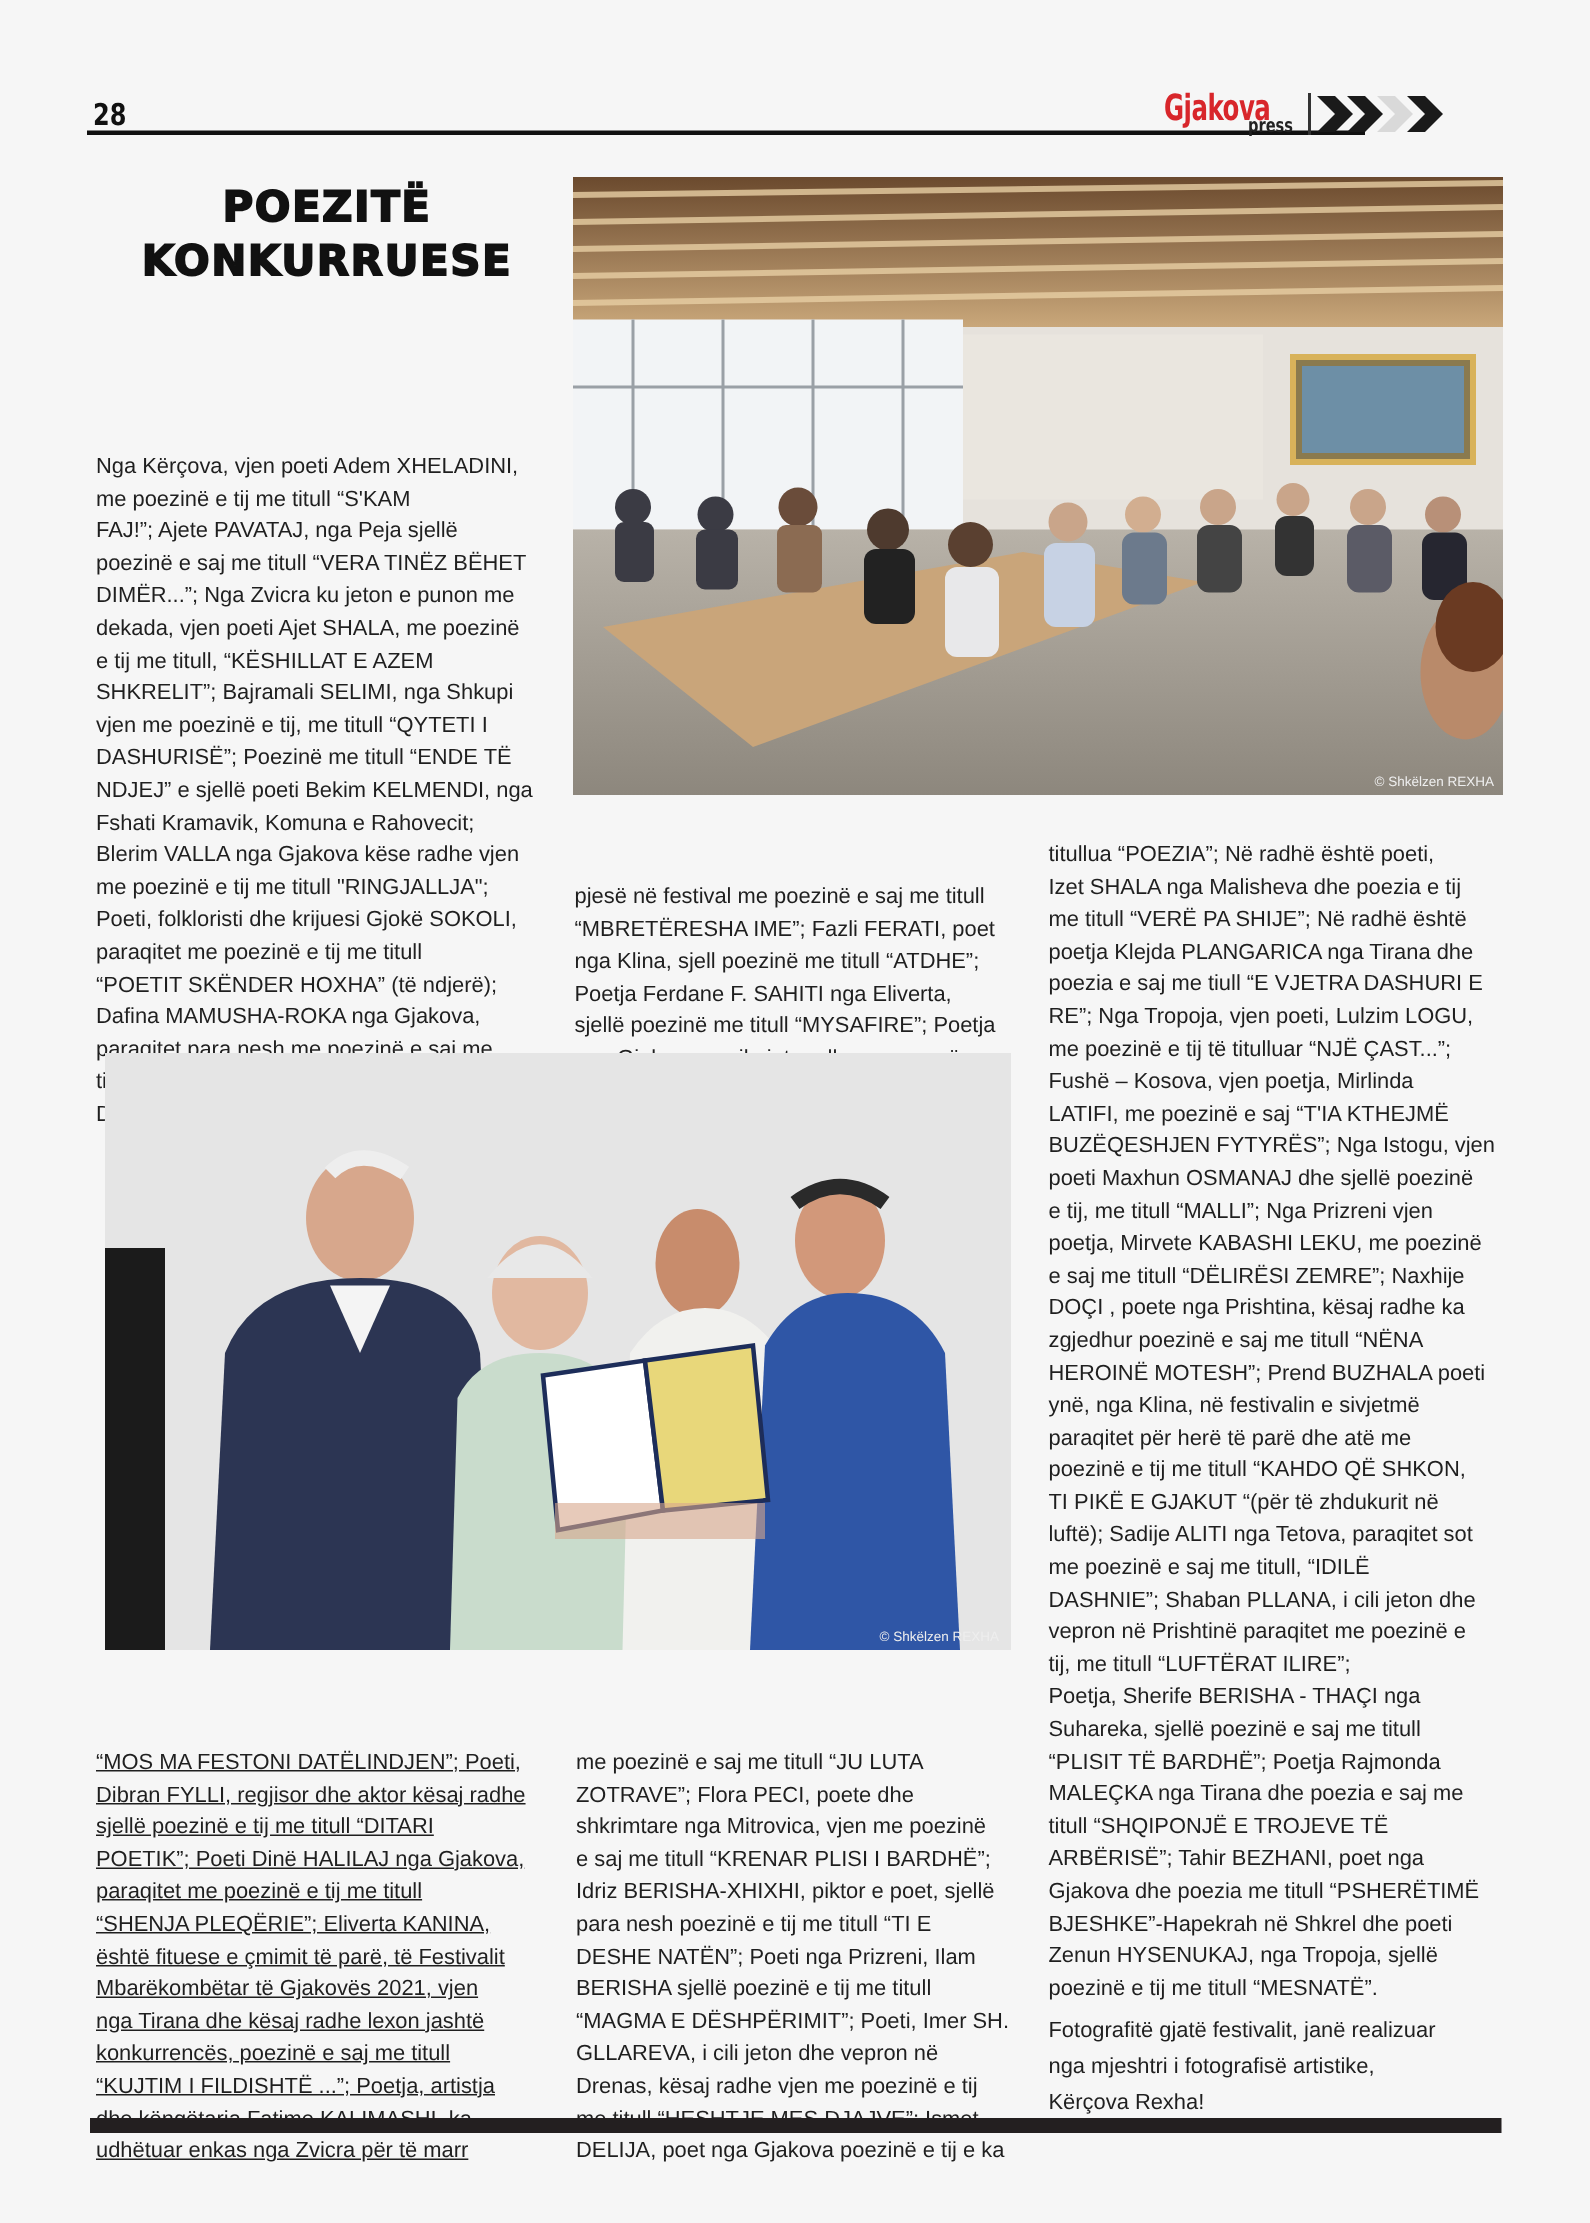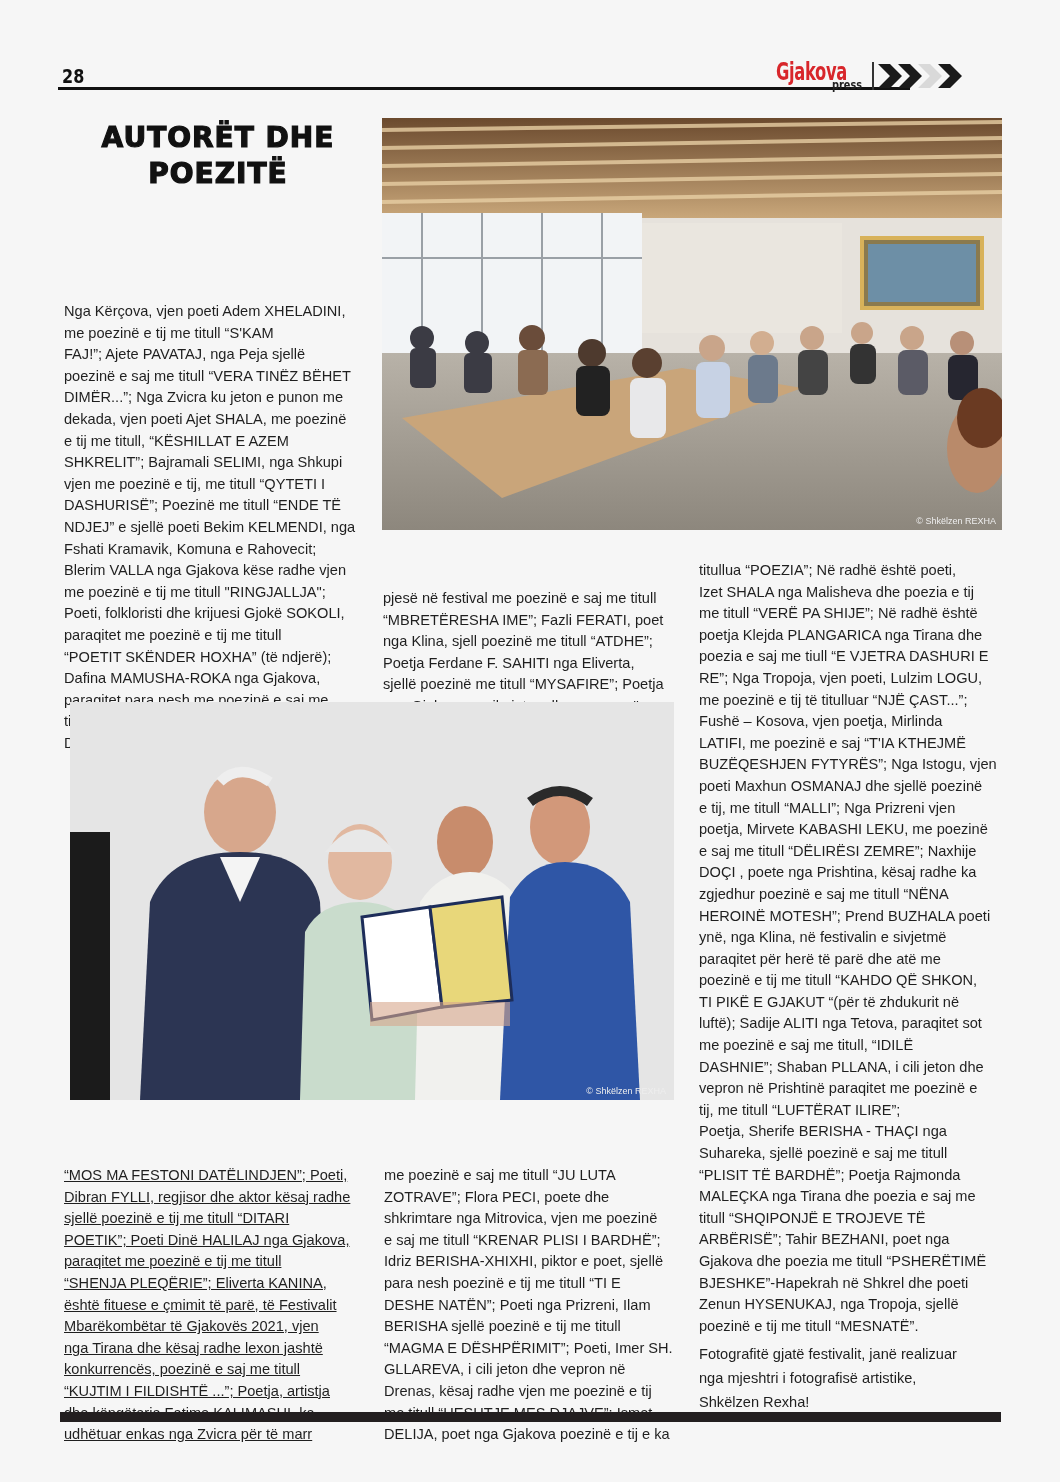--- a/index.html
+++ b/index.html
@@ -56,22 +56,22 @@
   <div class="logo-sep"></div>
   <svg class="logo-arrows" width="88" height="28" viewBox="0 0 88 28">
     <polygon points="2,2 14,2 26,14 14,26 2,26 14,14" fill="#1a1a1a"></polygon>
     <polygon points="22,2 34,2 46,14 34,26 22,26 34,14" fill="#1a1a1a"></polygon>
     <polygon points="42,2 54,2 66,14 54,26 42,26 54,14" fill="#d9d9d9"></polygon>
     <polygon points="62,2 74,2 86,14 74,26 62,26 74,14" fill="#1a1a1a"></polygon>
   </svg>
 </div>
 
 <div class="title">
-  <div>AUTORËT DHE</div>
   <div>POEZITË</div>
+  <div>KONKURRUESE</div>
 </div>
 
 <div class="photo" style="left:382px;top:118px;width:620px;height:412px;">
   <svg width="620" height="412" viewBox="0 0 620 412">
     <defs>
       <linearGradient id="ceil" x1="0" y1="0" x2="0" y2="1">
         <stop offset="0" stop-color="#6b4a2e"></stop>
           <stop offset="1" stop-color="#c9a77a"></stop>
       </linearGradient>
       <linearGradient id="floor" x1="0" y1="0" x2="0" y2="1">
@@ -222,21 +222,21 @@
 “PLISIT  TË  BARDHË”; Poetja Rajmonda
 MALEÇKA nga Tirana dhe poezia e saj me
 titull “SHQIPONJË E TROJEVE TË
 ARBËRISË”; Tahir BEZHANI, poet nga
 Gjakova dhe poezia me titull “PSHERËTIMË
 BJESHKE”-Hapekrah në Shkrel dhe poeti
 Zenun HYSENUKAJ, nga Tropoja, sjellë
 poezinë e tij me titull “MESNATË”.</div>
 <div class="col" style="left:699px;top:1298px;width:310px;line-height:24px;">Fotografitë gjatë festivalit, janë realizuar
 nga mjeshtri i fotografisë artistike,
-Shkëlzen Rexha!</div>
+Kërçova Rexha!</div>
 
 <div class="col" style="left:64px;top:1121px;width:320px;text-decoration:underline;">“MOS MA FESTONI DATËLINDJEN”; Poeti,
 Dibran FYLLI, regjisor dhe aktor kësaj radhe
 sjellë poezinë e tij me titull “DITARI
 POETIK”; Poeti Dinë HALILAJ nga Gjakova,
 paraqitet me poezinë e tij me titull
 “SHENJA  PLEQËRIE”; Eliverta KANINA,
 është fituese e çmimit të parë, të Festivalit
 Mbarëkombëtar të Gjakovës 2021, vjen
 nga Tirana dhe kësaj radhe lexon jashtë

